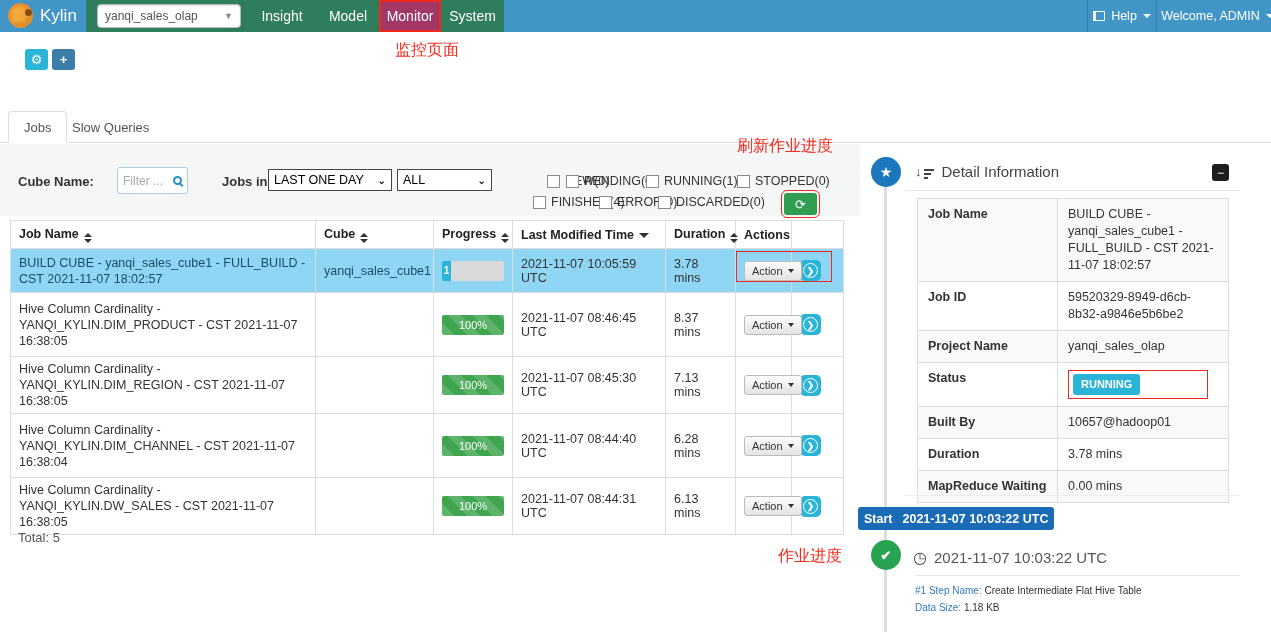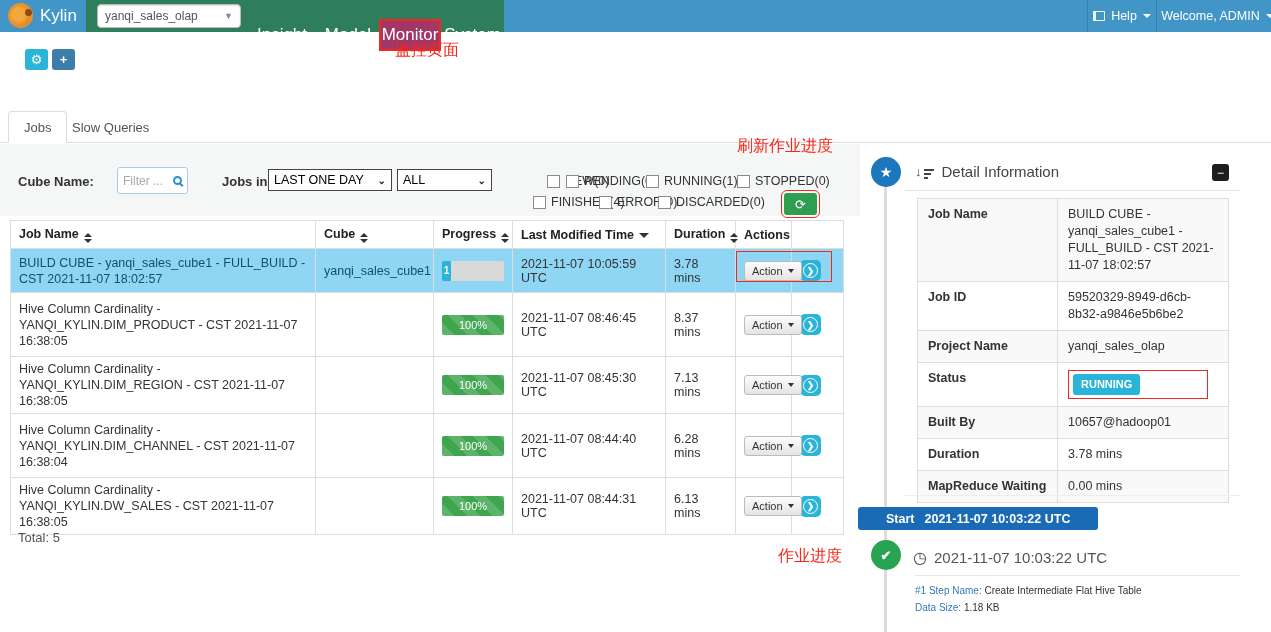--- a/index.html
+++ b/index.html
@@ -13,21 +13,21 @@
   .logo { width:25px; height:25px; border-radius:50%; border:2px solid #e8912d;
           background:radial-gradient(circle at 40% 45%, #f2a93b 0 35%, #d97f1f 80%); position:relative; }
   .logo::after{ content:""; position:absolute; right:-1px; top:4px; width:7px; height:7px; border-radius:50%; background:#8a4c12;}
   .brand-name { color:#fff; font-size:17px; }
   .proj-select { position:absolute; left:97px; top:4px; width:144px; height:24px; background:#fff;
                  border:1px solid #bbb; border-radius:4px; display:flex; align-items:center;
                  justify-content:space-between; padding:0 7px; font-size:12px; color:#555;
                  box-shadow:inset 0 1px 2px rgba(0,0,0,.12); }
   .proj-caret { color:#888; font-size:9px; }
   .nav-item { position:absolute; top:0; height:32px; display:flex; align-items:center;
-              justify-content:center; color:#fff; font-size:17px; cursor:pointer;margin-top:19px; }
+              justify-content:center; color:#fff; font-size:14px; cursor:pointer; }
   .nav-item.active { background:#a23767; border:2px solid #f1281c; }
   .nav-right { position:absolute; top:0; height:32px; display:flex; align-items:center;
                justify-content:center; color:#fff; font-size:12.5px; gap:6px;
                border-left:1px solid rgba(0,0,0,.15); }
   .book-icon { display:inline-block; width:12px; height:10px; border:1px solid #fff;
                border-left:3px solid #fff; border-radius:1px; background:transparent; }
   .caret-down { display:inline-block; width:0; height:0; border-left:4px solid transparent;
                 border-right:4px solid transparent; border-top:4px solid #fff; }
 
   
@@ -120,21 +120,21 @@
   table.detail { position:absolute; left:917px; top:198px; width:312px; border-collapse:collapse;
                  table-layout:fixed; }
   table.detail td { border:1px solid #ddd; font-size:12.5px; color:#333; padding:7px 10px;
                     line-height:17px; vertical-align:top; word-wrap:break-word; }
   table.detail tr:nth-child(odd) td { background:#f9f9f9; }
   table.detail td.lbl { font-weight:bold; width:140px; }
   .status-redbox { border:1.5px solid #f1281c; padding:3px 4px; width:140px; }
   .badge-running { display:inline-block; background:#29b4d8; color:#fff; font-size:11px; font-weight:bold;
                    padding:2px 8px; border-radius:3px; }
   .start-badge { position:absolute; left:858px; top:507px; height:23px; background:#1a6bb5; color:#fff;
-                 border-radius:3px; display:inline-flex; align-items:center; gap:10px; padding:0 28px;
+                 border-radius:3px; display:inline-flex; align-items:center; gap:10px; padding:0 6px;
                  font-size:12.5px; font-weight:bold; z-index:6; }
   .step-head { position:absolute; left:913px; top:549px; display:flex; align-items:center; gap:7px;
                font-size:15px; color:#555; }
   .clock { font-size:16px; color:#555; line-height:1; }
   .steps { position:absolute; left:915px; top:583px; font-size:10px; line-height:16.5px; color:#333; }
   .blue-lbl { color:#337ab7; }
 </style>
 </head>
 <body>
 

